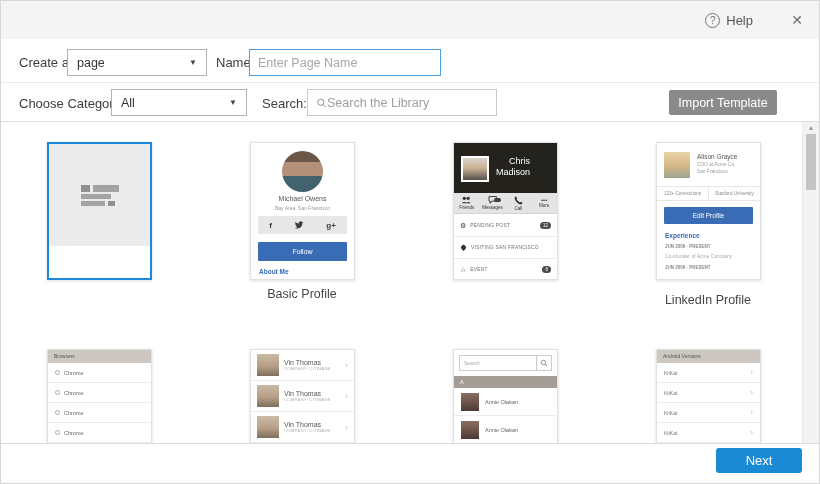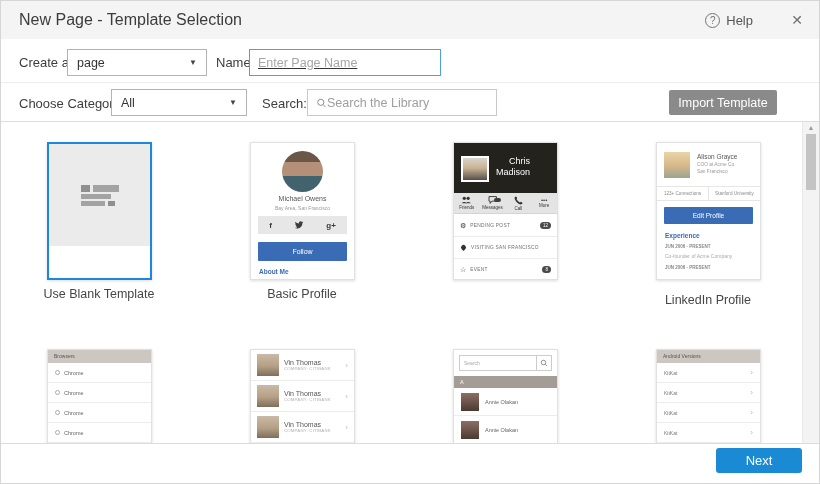--- a/index.html
+++ b/index.html
@@ -14,21 +14,21 @@
   .help-text { font-size:13px; color:#555; }
   .close-x { position:absolute; right:16px; top:0; height:38px; line-height:38px; font-size:14px; color:#6f6f6f; cursor:pointer; }
 
   
   .row1 { position:absolute; top:38px; left:0; right:0; height:44px; border-bottom:1px solid #ececec; background:#fff; }
   .row2 { position:absolute; top:82px; left:0; right:0; height:39px; border-bottom:1px solid #dedede; background:#fff; }
   .flabel { position:absolute; font-size:13px; color:#3d3d3d; }
   .dropdown { position:absolute; height:27px; background:#fff; border:1px solid #b3b3b3; display:flex; align-items:center; padding:0 9px; cursor:pointer; }
   .dropdown .dval { font-size:12.5px; color:#333; flex:1; }
   .dropdown .caret { font-size:8px; color:#444; }
-  .tinput { position:absolute; height:27px; border:1px solid #bdbdbd; font-size:12.5px; color:#333; padding:0 8px; outline:none; font-family:"Liberation Sans",sans-serif;text-decoration:underline; }
+  .tinput { position:absolute; height:27px; border:1px solid #bdbdbd; font-size:12.5px; color:#333; padding:0 8px; outline:none; font-family:"Liberation Sans",sans-serif; }
   .tinput::placeholder { color:#a6a6a6; }
   .name-input { border:1px solid #4da0dd; }
   .search-wrap { position:absolute; height:27px; border:1px solid #c9c9c9; background:#fff; display:flex; align-items:center; padding:0 8px; }
   .search-wrap input { border:none; outline:none; font-size:12.5px; color:#333; flex:1; font-family:"Liberation Sans",sans-serif; background:transparent; }
   .search-wrap input::placeholder { color:#9e9e9e; }
   .import-btn { position:absolute; left:668px; top:7px; width:108px; height:25px; background:#8a8a8a; color:#fff; border:none; font-size:12.5px; font-family:"Liberation Sans",sans-serif; border-radius:2px; cursor:pointer; }
 
   
   .scroll-area { position:absolute; top:121px; left:0; width:802px; height:322px; background:#fff; overflow:hidden; border-bottom:1px solid #dcdcdc; }
   .scrollbar { position:absolute; top:121px; right:0; width:17px; height:322px; background:#f3f3f3; border-left:1px solid #e8e8e8; border-bottom:1px solid #dcdcdc; }
@@ -112,21 +112,20 @@
 
   
   .next-btn { position:absolute; left:715px; top:447px; width:86px; height:25px; background:#1b8ad4; color:#fff; border:none; border-radius:3px; font-size:13px; font-family:"Liberation Sans",sans-serif; cursor:pointer; }
 </style>
 </head>
 <body>
 
 <div class="app">
 
   <div class="titlebar">
-    <div class="title">New Page - Template Selection</div>
     <div class="help-wrap">
       <div class="help-circle">?</div>
       <span class="help-text">Help</span>
     </div>
     <div class="close-x">✕</div>
   </div>
 
   <div class="row1">
     <span class="flabel" style="left:18px; top:16px;">Create a</span>
     <div class="dropdown" style="left:66px; top:10px; width:140px;">
@@ -166,21 +165,20 @@
           <div class="glyph-row">
               <span class="gbar" style="width:30px;height:5px;"></span>
             </div>
           <div class="glyph-row">
               <span class="gbar2"></span>
               <span class="gsq2"></span>
             </div>
         </div>
       </div>
     </div>
-    <div class="card-label" style="left:18px; top:165px;">Use Blank Template</div>
 
     <div class="card" style="left:249px; top:20px;">
       <div class="bp-avatar"></div>
       <div class="bp-name">Michael Owens</div>
       <div class="bp-sub">Bay Area, San Francisco</div>
       <div class="bp-social">
         <span>f</span>
         <svg width="10" height="8" viewBox="0 0 16 13">
           <path d="M15 2c-.5.3-1 .5-1.6.6A2.8 2.8 0 0 0 14.6.8c-.5.3-1.1.6-1.8.7A2.8 2.8 0 0 0 8 4.1C5.7 4 3.6 2.9 2.2 1.2c-.8 1.4-.4 3.1.9 4-.4 0-.9-.1-1.2-.3 0 1.4 1 2.6 2.2 2.9-.4.1-.8.1-1.2 0 .3 1.1 1.4 2 2.6 2A5.7 5.7 0 0 1 1 11.1 8 8 0 0 0 5.4 12c5.3 0 8.2-4.4 8-8.3.6-.4 1.1-.9 1.6-1.7z" fill="#3c3c3c"></path>
         </svg>

